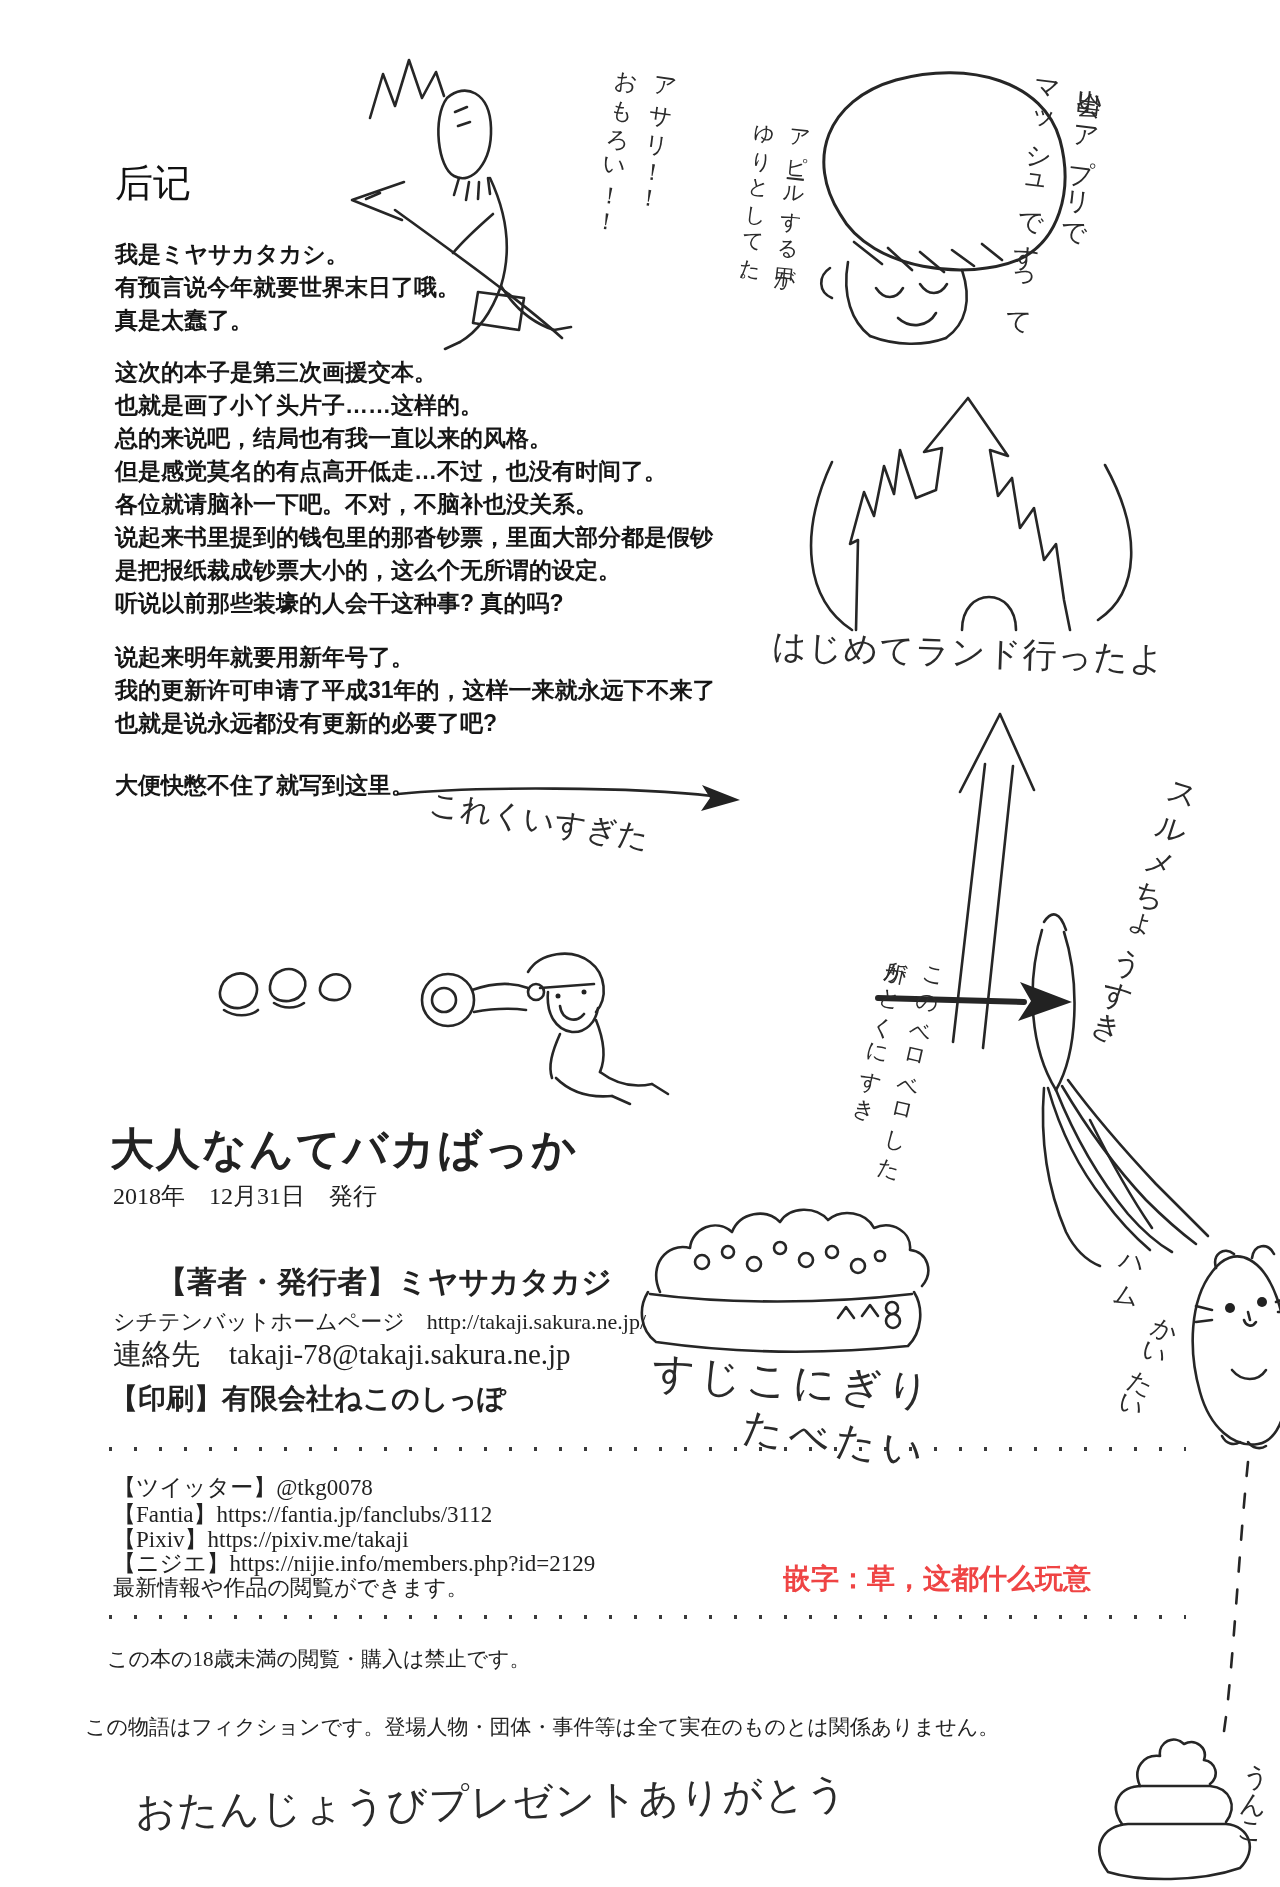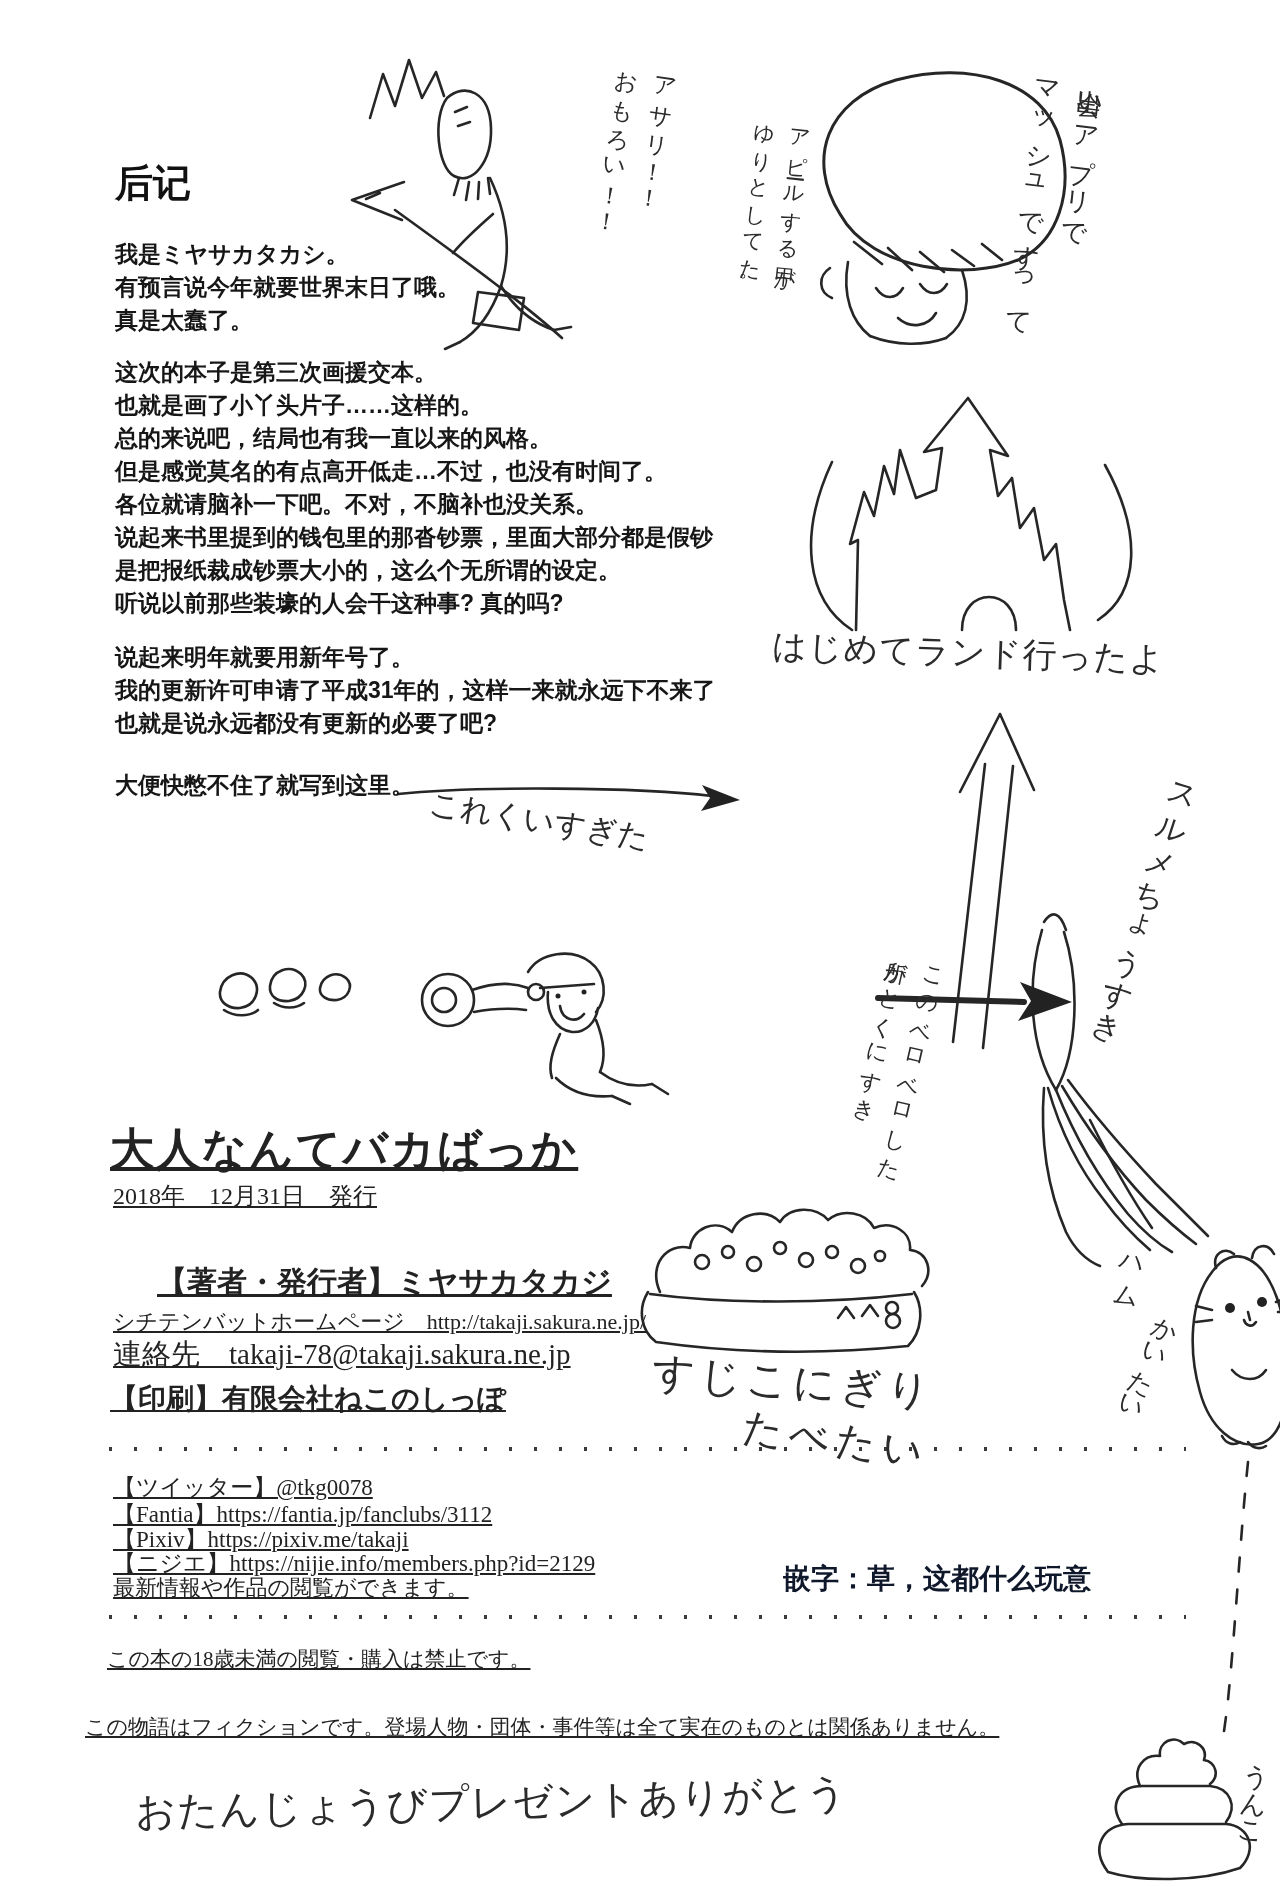--- a/index.html
+++ b/index.html
@@ -2,32 +2,32 @@
 <html><head>
 <meta charset="utf-8">
 <style>
   html,body{margin:0;padding:0;background:#d8d8d8;}
   #page{position:relative;width:1280px;height:1887px;margin:0 auto;background:#ffffff;overflow:hidden;
         font-family:"Liberation Sans",sans-serif;color:#1c1c1c;}
   
   .cn{position:absolute;left:115px;font-family:"Liberation Sans",sans-serif;font-weight:700;
       font-size:23px;color:#161616;white-space:nowrap;}
   .cn .ln{height:33px;line-height:33px;}
-  .heading{position:absolute;left:115px;top:158px;font-size:38px;font-weight:700;color:#111;}
+  .heading{position:absolute;left:115px;top:158px;font-size:38px;font-weight:400;color:#111;}
   
-  .jp{position:absolute;font-family:"Liberation Serif",serif;color:#222;white-space:nowrap;text-decoration:underline;}
+  .jp{position:absolute;font-family:"Liberation Serif",serif;color:#222;white-space:nowrap;}
   .dots{position:absolute;left:98px;width:1088px;height:6px;
         background-image:radial-gradient(circle 2px,#3a3a3a 97%,rgba(0,0,0,0));
         background-size:25px 6px;background-repeat:repeat-x;}
   
   .hw{position:absolute;font-family:"DejaVu Sans",sans-serif;color:#2b2b2b;white-space:nowrap;}
   .hw-v{writing-mode:vertical-rl;text-orientation:upright;}
   .hw-v div{letter-spacing:3px;line-height:1.7;}
   svg.doodles{position:absolute;left:0;top:0;pointer-events:none;}
-  .credit{position:absolute;font-family:"Liberation Sans",sans-serif;font-weight:700;color:#0f172a;}
+  .credit{position:absolute;font-family:"Liberation Sans",sans-serif;font-weight:700;color:#ef4444;}
 </style>
 </head>
 <body>
 
 <div id="page">
 
   <svg class="doodles" width="1280" height="1887" viewBox="0 0 1280 1887" fill="none" stroke="#262626" stroke-width="2.6" stroke-linecap="round" stroke-linejoin="round">
 
     <g>
       <path d="M370,118 L383,74 L395,106 L409,60 L422,98 L436,72 L444,96"></path>

